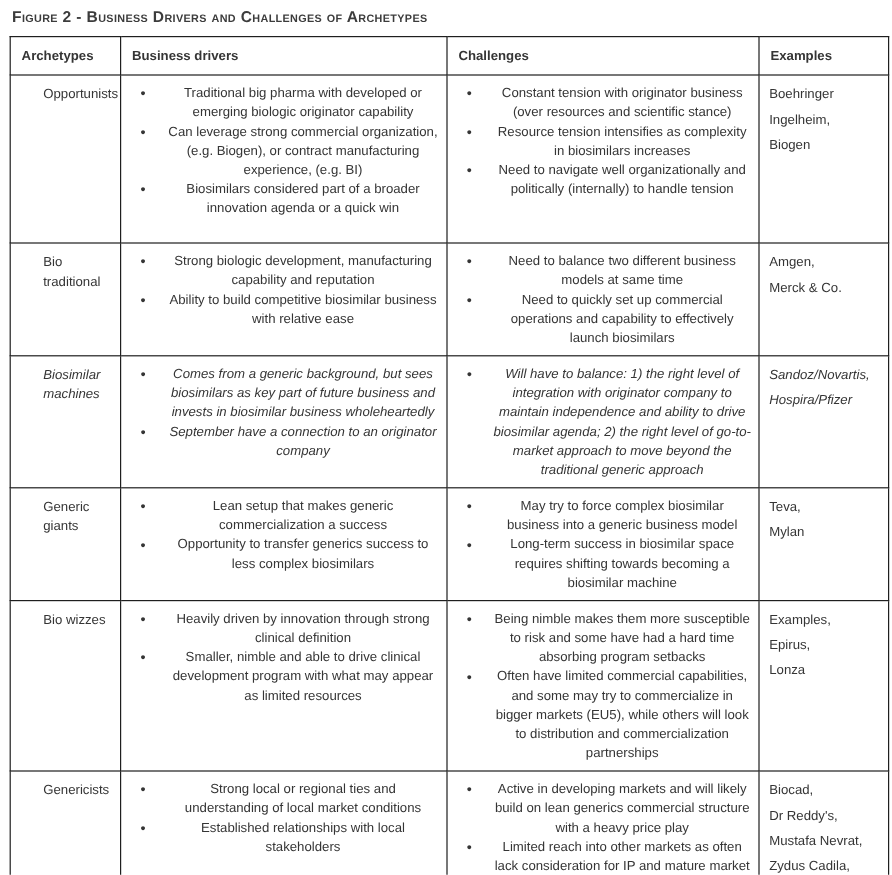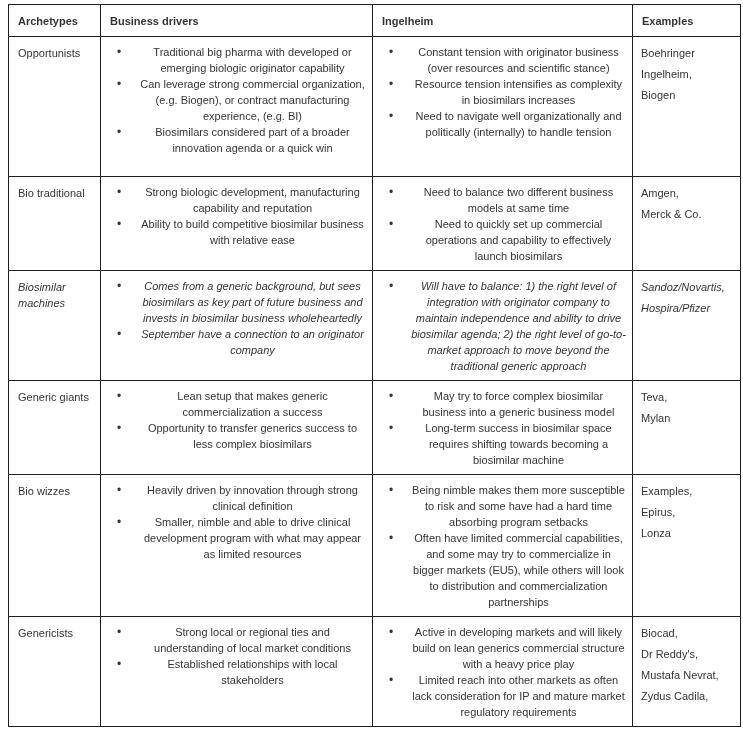--- a/index.html
+++ b/index.html
@@ -49,21 +49,21 @@
     text-align: left;
     padding: 8px 4px 4px 9px;
   }
   tr.hdr    { height: 32px; padding-left: 27px; }
   tr.r1     { height: 140px; }
   tr.r2     { height: 88px; }
   tr.r3     { height: 105px; font-style: italic; }
   tr.r4     { height: 89px; }
   tr.r5     { height: 134px; }
   tr.r6     { height: 109px; }
-  td.cell-arch { padding: 8px 2px 6px 9px; }
+  td.cell-arch { padding: 8px 2px 6px 27px; }
   td.cell-list { padding: 7px 4px 6px 0; text-align: center; }
   td.cell-ex   { padding: 6px 3px 6px 8px; }
   ul.bullets {
     margin: 0;
     padding: 0;
     list-style: none;
   }
   ul.bullets li {
     position: relative;
     padding-left: 38px;
@@ -78,33 +78,34 @@
   }
   .example-line {
     line-height: 21px;
   }
 </style>
 </head>
 <body>
 
 <div class="page">
 
+  <div class="figure-title">Figure 2 - Business Drivers and Challenges of Archetypes</div>
 
   <table class="arch-table">
     <colgroup>
       <col class="c-arch">
         <col class="c-driv">
         <col class="c-chal">
         <col class="c-ex">
     </colgroup>
     <thead>
       <tr class="hdr">
         <th>Archetypes</th>
         <th>Business drivers</th>
-        <th>Ingelheim</th>
+        <th>Challenges</th>
         <th>Examples</th>
       </tr>
     </thead>
     <tbody>
 
       <tr class="r1">
         <td class="cell-arch">Opportunists</td>
         <td class="cell-list">
           <ul class="bullets">
             <li>Traditional big pharma with developed or emerging biologic originator capability</li>

